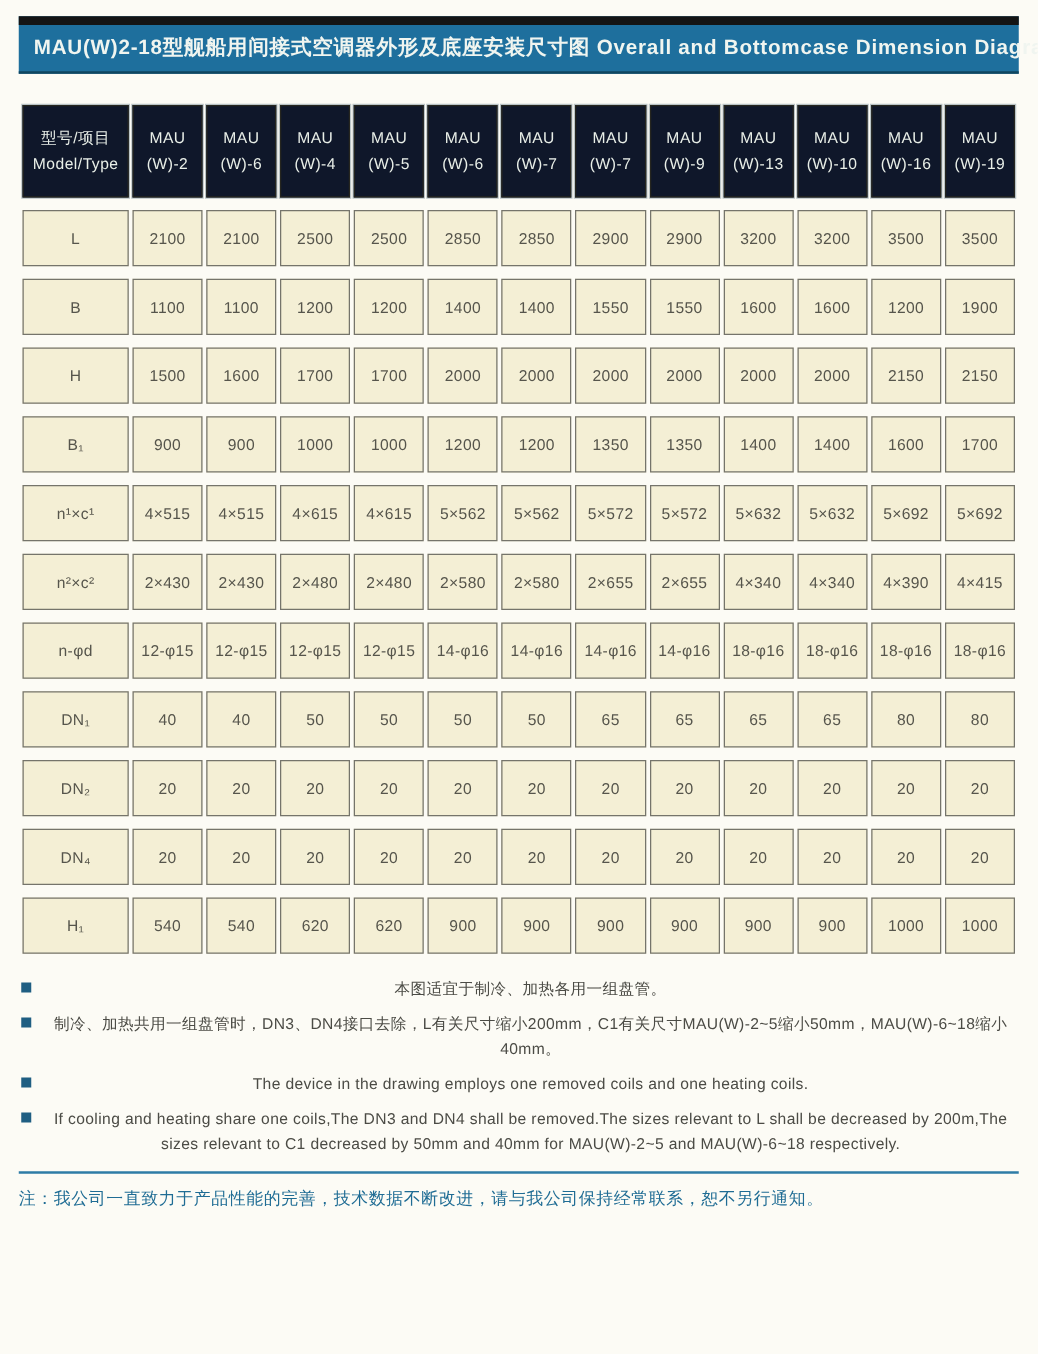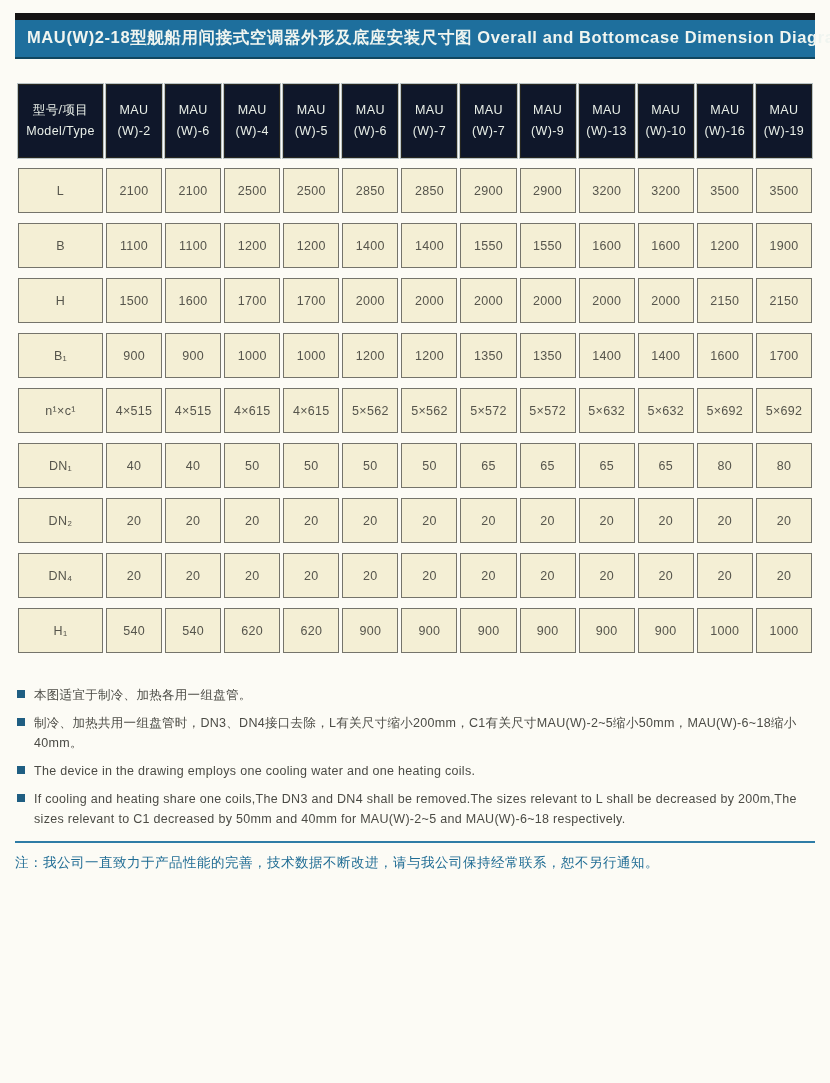--- a/index.html
+++ b/index.html
@@ -52,21 +52,21 @@
   table.spec tbody th, table.spec tbody td {
     background: #f4efd5;
     border: 1px solid #75746b;
     color: #56554c;
     font-size: 12.5px;
     height: 45px;
     letter-spacing: 0.3px;
   }
 
   
-  .notes { margin-top: 22px; }
+  .notes { margin-top: 8px; text-align: center; }
   .note {
     display: flex;
     align-items: flex-start;
     font-size: 12.5px;
     line-height: 1.6;
     color: #4b4b45;
     margin: 8px 0;
     letter-spacing: 0.3px;
   }
   .note .bullet {
@@ -241,20 +241,50 @@
           <td>5×562</td>
           <td>5×562</td>
           <td>5×572</td>
           <td>5×572</td>
           <td>5×632</td>
           <td>5×632</td>
           <td>5×692</td>
           <td>5×692</td>
         </tr>
         <tr>
+          <th>n²×c²</th>
+          <td>2×430</td>
+          <td>2×430</td>
+          <td>2×480</td>
+          <td>2×480</td>
+          <td>2×580</td>
+          <td>2×580</td>
+          <td>2×655</td>
+          <td>2×655</td>
+          <td>4×340</td>
+          <td>4×340</td>
+          <td>4×390</td>
+          <td>4×415</td>
+        </tr>
+        <tr>
+          <th>n-φd</th>
+          <td>12-φ15</td>
+          <td>12-φ15</td>
+          <td>12-φ15</td>
+          <td>12-φ15</td>
+          <td>14-φ16</td>
+          <td>14-φ16</td>
+          <td>14-φ16</td>
+          <td>14-φ16</td>
+          <td>18-φ16</td>
+          <td>18-φ16</td>
+          <td>18-φ16</td>
+          <td>18-φ16</td>
+        </tr>
+        <tr>
           <th>DN₁</th>
           <td>40</td>
           <td>40</td>
           <td>50</td>
           <td>50</td>
           <td>50</td>
           <td>50</td>
           <td>65</td>
           <td>65</td>
           <td>65</td>
@@ -314,21 +344,21 @@
       <div class="note">
         <span class="bullet"></span>
         <span class="text">本图适宜于制冷、加热各用一组盘管。</span>
       </div>
       <div class="note">
         <span class="bullet"></span>
         <span class="text">制冷、加热共用一组盘管时，DN3、DN4接口去除，L有关尺寸缩小200mm，C1有关尺寸MAU(W)-2~5缩小50mm，MAU(W)-6~18缩小40mm。</span>
       </div>
       <div class="note">
         <span class="bullet"></span>
-        <span class="text">The device in the drawing employs one cooling water and one heating coils.</span>
+        <span class="text">The device in the drawing employs one removed coils and one heating coils.</span>
       </div>
       <div class="note">
         <span class="bullet"></span>
         <span class="text">If cooling and heating share one coils,The DN3 and DN4 shall be removed.The sizes relevant to L shall be decreased by 200m,The sizes relevant to C1 decreased by 50mm and 40mm for MAU(W)-2~5 and MAU(W)-6~18 respectively.</span>
       </div>
     </div>
 
   <div class="footer-rule"></div>
   <div class="footer-cn">注：我公司一直致力于产品性能的完善，技术数据不断改进，请与我公司保持经常联系，恕不另行通知。</div>
 

